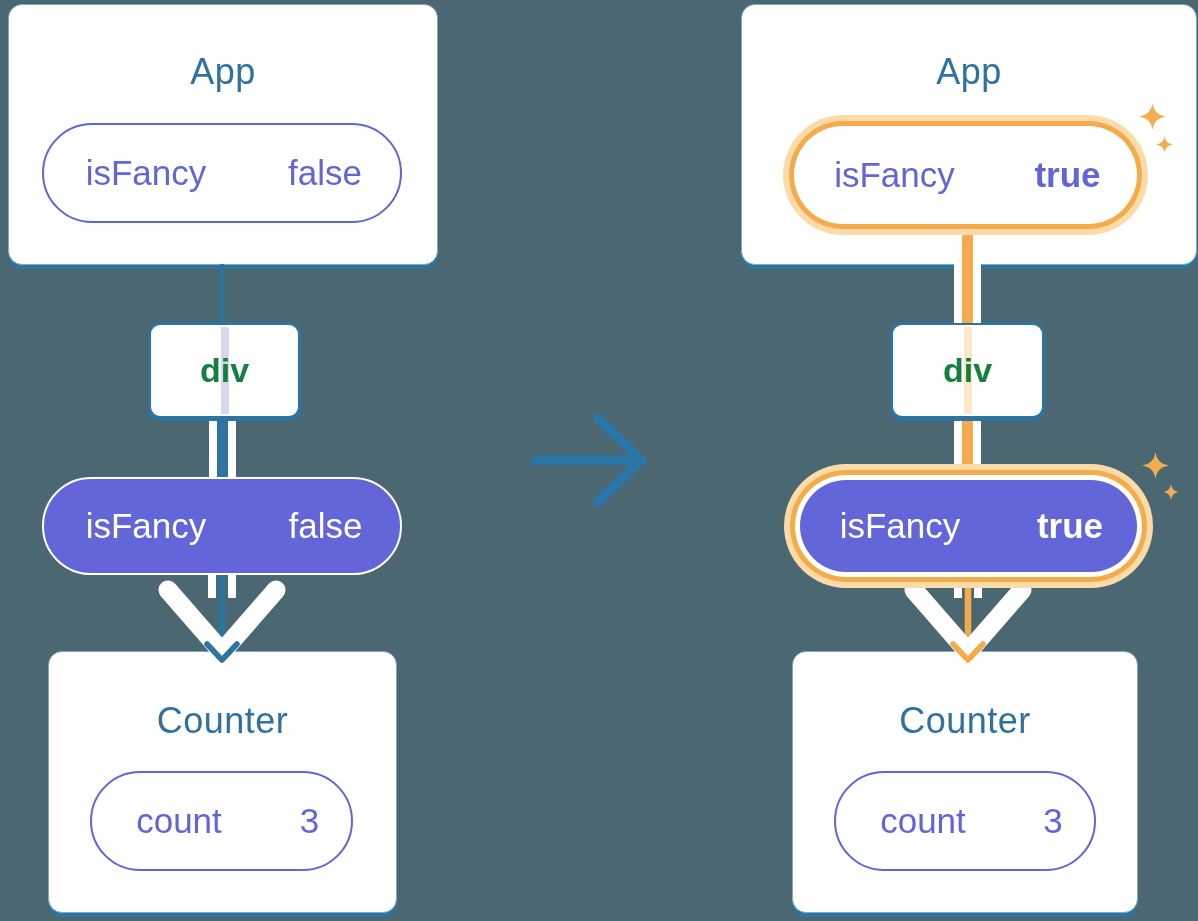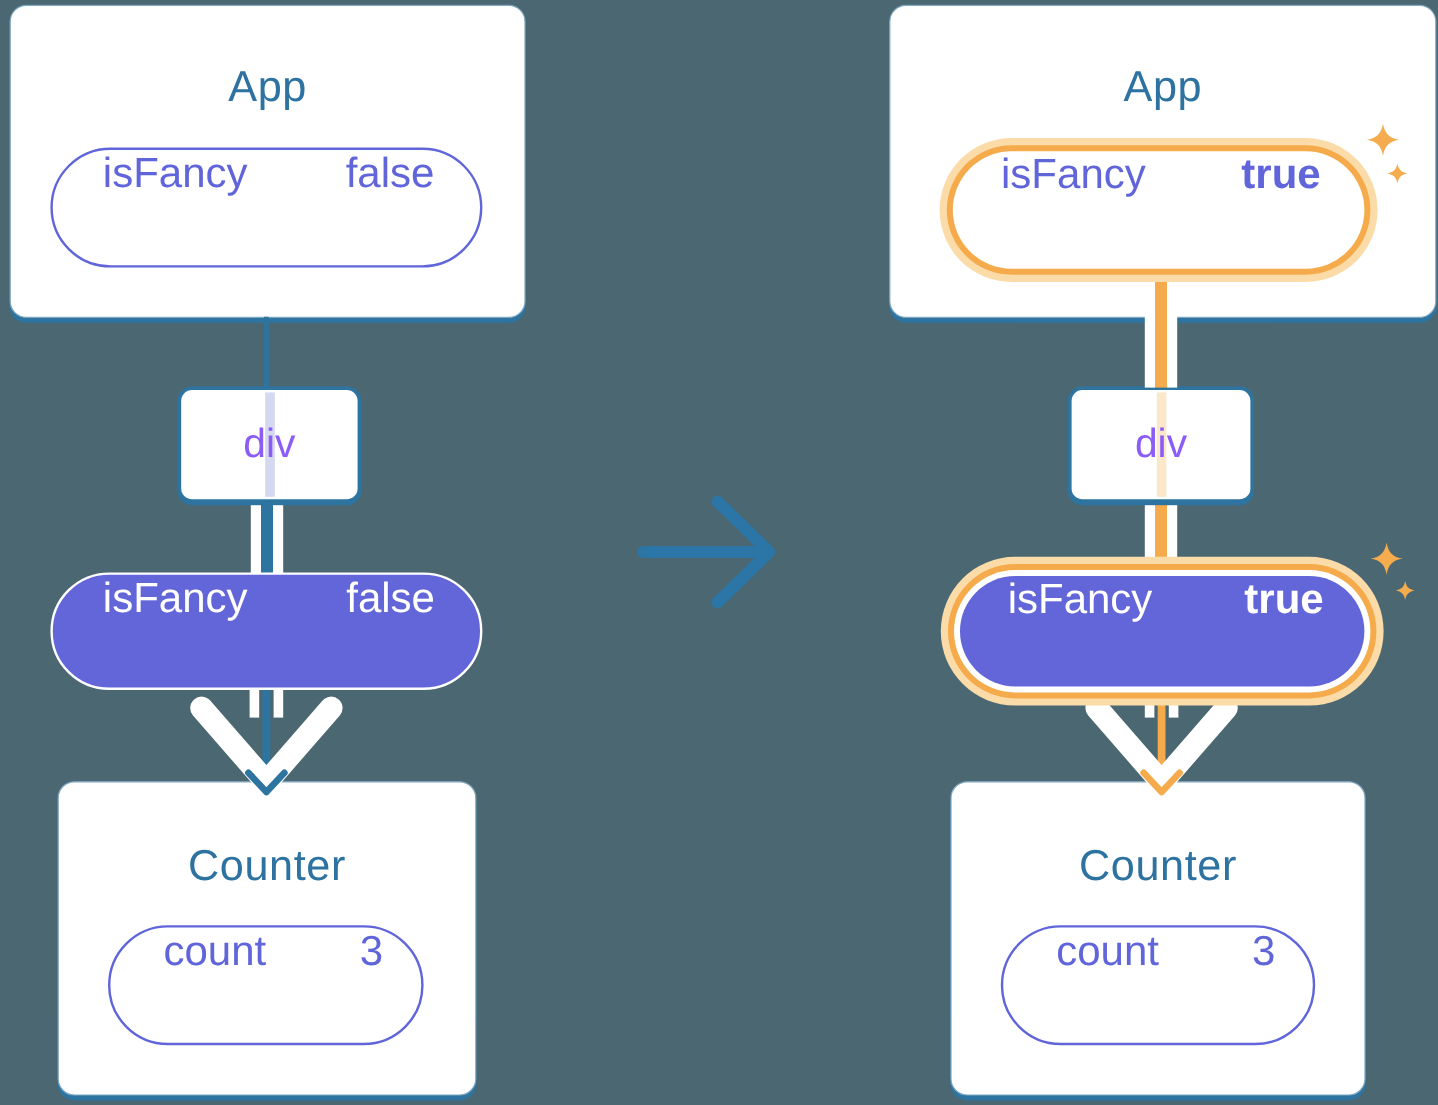--- a/index.html
+++ b/index.html
@@ -24,32 +24,32 @@
   }
   .app-card-l{left:8px;top:4px;width:430px;height:261px;padding-top:46px;}
   .app-card-r{left:741px;top:4px;width:456px;height:261px;padding-top:46px;}
   .counter-l{left:48px;top:651px;width:349px;height:262px;padding-top:48px;}
   .counter-r{left:792px;top:651px;width:346px;height:262px;padding-top:48px;}
 
   .div-box{
     position:absolute;background:#fff;border:3px solid #2E74A0;border-radius:12px;
     box-shadow:0 2px 0 #2E74A0;box-sizing:border-box;z-index:1;
     display:flex;align-items:center;justify-content:center;
-    color:#8b5cf6;font-size:34px;font-weight:400;
+    color:#15803d;font-size:34px;font-weight:700;
   }
   .div-box-l{left:148px;top:322px;width:153px;height:97px;}
   .div-box-r{left:890px;top:322px;width:155px;height:97px;}
   .thru{position:absolute;top:2px;bottom:2px;left:calc(50% - 4px);width:8px;}
   .thru.lavender{background:#D5D9F0;}
   .thru.cream{background:#FBE7C9;}
   .div-label{position:relative;z-index:1;}
 
   
   .pill{
-    position:absolute;display:flex;align-items:flex-start;border-radius:60px;
+    position:absolute;display:flex;align-items:center;border-radius:60px;
     box-sizing:border-box;overflow:hidden;z-index:3;font-size:35px;
   }
   .cell{display:flex;align-items:center;justify-content:center;}
   .vdiv{width:2px;flex:0 0 auto;}
   .vdiv.purple{background:#6065DA;}
   .vdiv.white{background:#fff;width:3px;}
   .vdiv.orange{background:#F5AB4B;width:3px;}
 
   .pill.outline{background:#fff;border:2px solid #6065DA;color:#6065DA;}
   .pill-app-l{left:42px;top:123px;width:360px;height:100px;}

